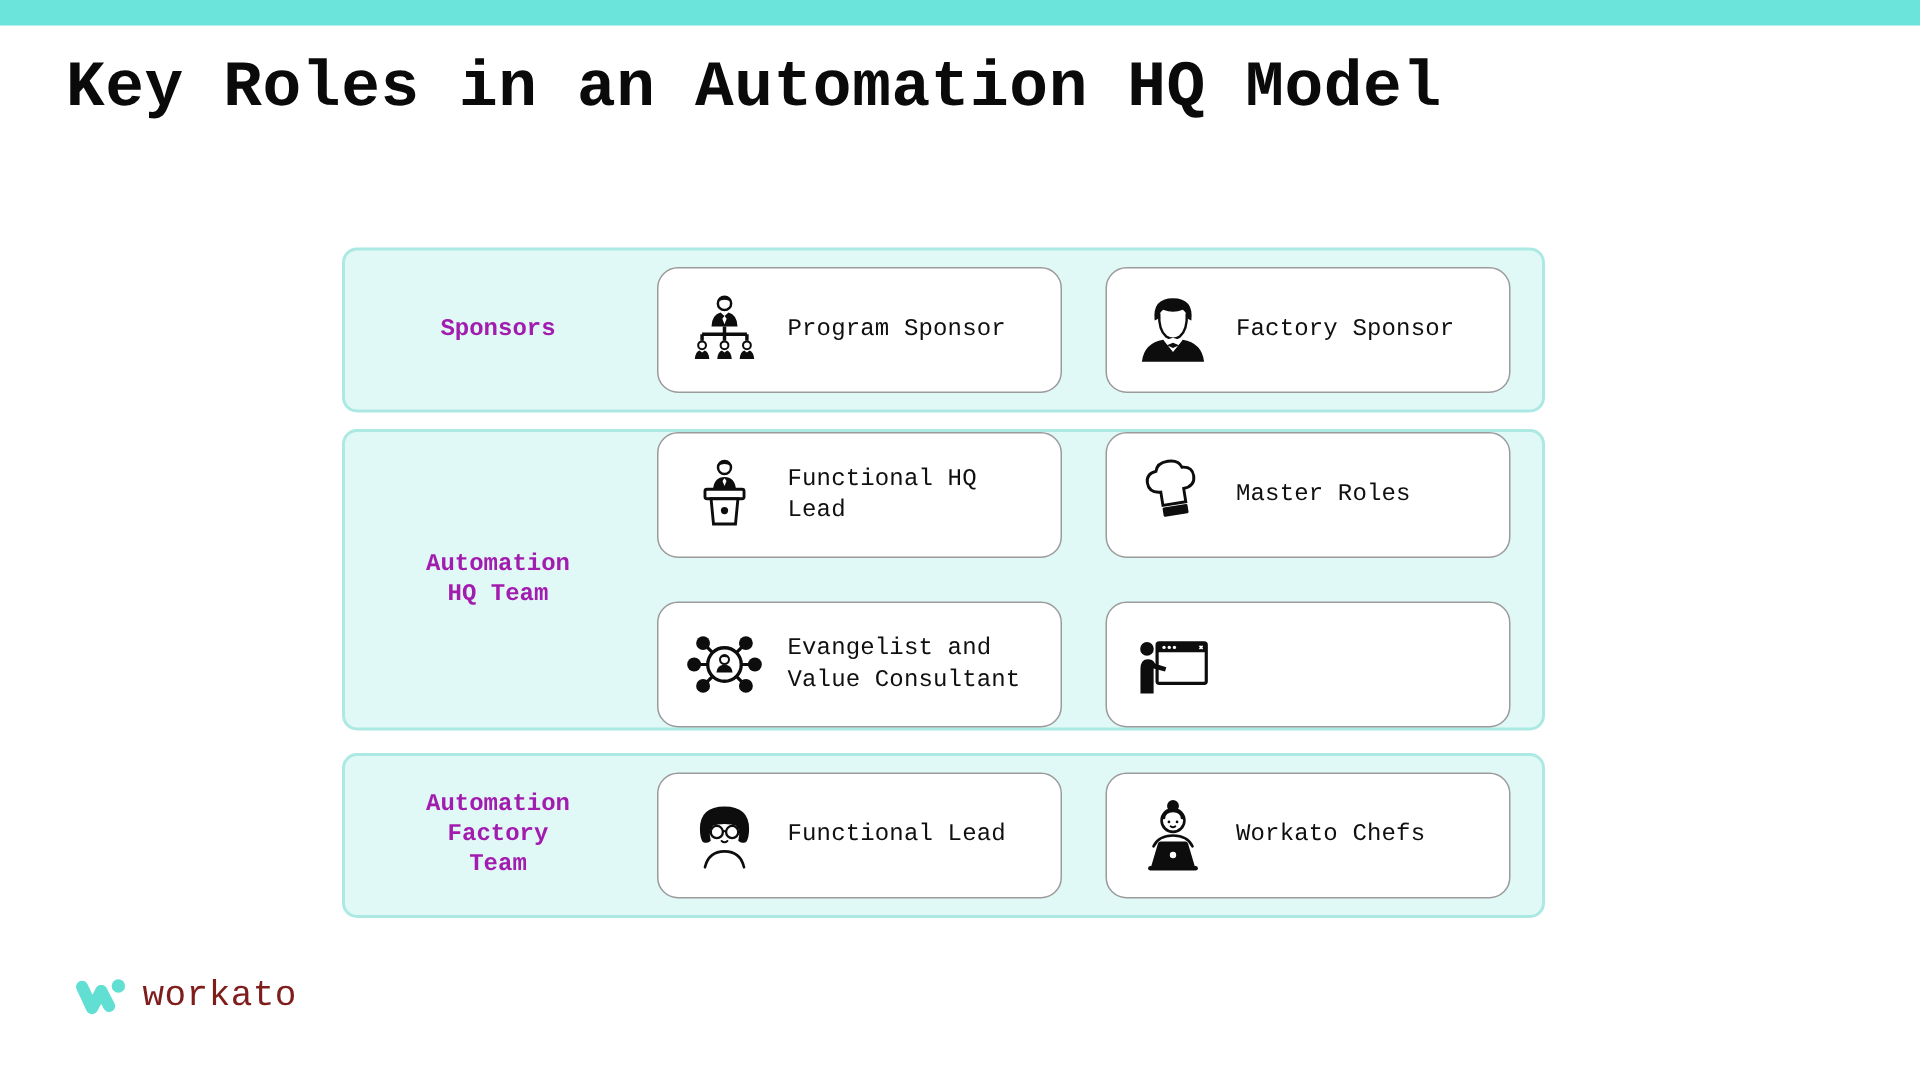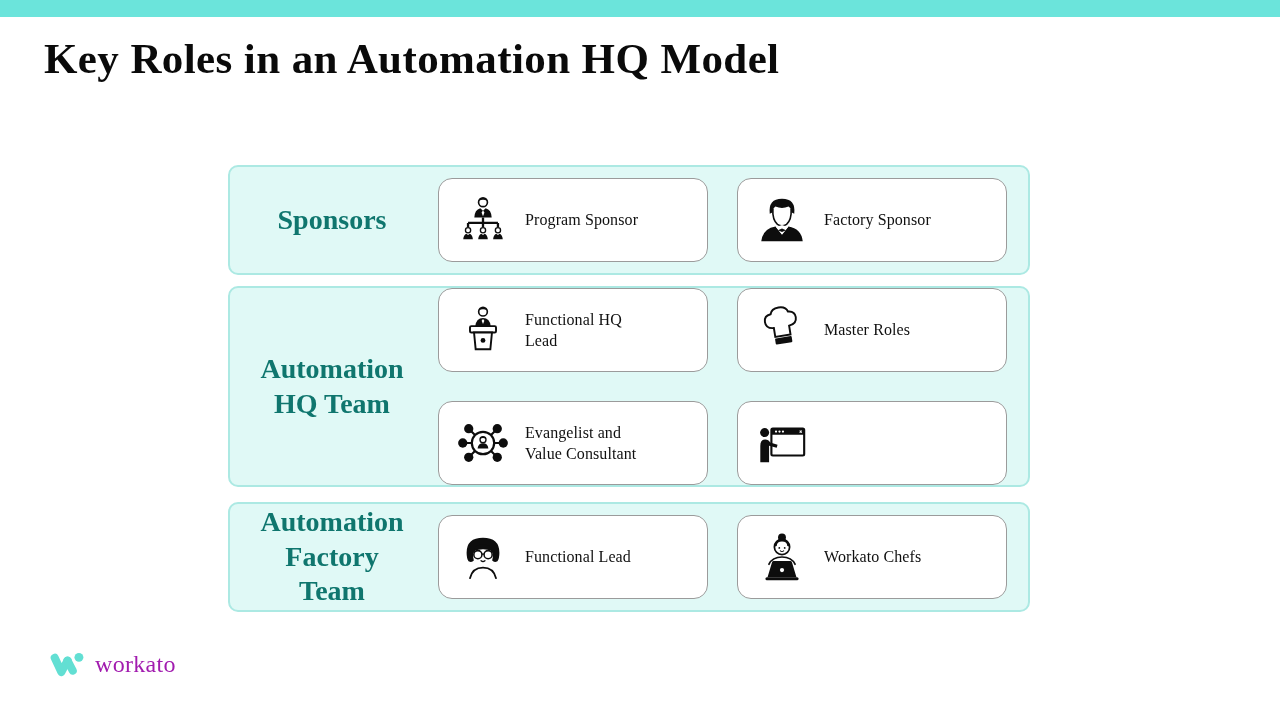--- a/index.html
+++ b/index.html
@@ -1,55 +1,55 @@
 <!DOCTYPE html>
 <html><head>
 <meta charset="utf-8">
 <style>
   html,body { margin:0; padding:0; background:#ffffff; }
   .slide {
     position:relative; width:1280px; height:720px; background:#ffffff;
-    overflow:hidden; font-family:Liberation Serif, serif;
+    overflow:hidden; font-family:Liberation Mono, monospace;
     color:#0b0b0b;
   }
   .topbar { position:absolute; top:0; left:0; width:1280px; height:17px; background:#6BE4DB; }
   .title {
     position:absolute; left:44px; top:34px; font-size:43px; font-weight:600;
     letter-spacing:0.4px; color:#0a0a0a;
   }
   .panel {
     position:absolute; left:228px; width:802px; box-sizing:border-box;
     background:#E0F9F6; border:2px solid #ACE9E3; border-radius:10px;
     display:flex; align-items:center;
   }
   .panel-sponsors { top:165px; height:110px; }
   .panel-hq       { top:286px; height:201px; }
   .panel-factory  { top:502px; height:110px; }
   .panel-label {
-    flex:0 0 204px; width:204px; text-align:center; font-size:28px;
-    font-weight:600; line-height:1.24; color:#0f766e; white-space:pre-line;
+    flex:0 0 204px; width:204px; text-align:center; font-size:16px;
+    font-weight:600; line-height:1.24; color:#a21caf; white-space:pre-line;
   }
   .cards {
     flex:1; display:grid; grid-template-columns:1fr 1fr; gap:29px;
     padding:0 21px 0 4px;
   }
   .card {
     height:84px; background:#ffffff; border:1px solid #9B9B9B; border-radius:14px;
     box-sizing:border-box; display:flex; align-items:center; gap:15px;
     padding:0 8px 0 17px;
   }
   .icon { flex:0 0 54px; width:54px; height:56px; display:flex; align-items:center; justify-content:center; }
   .icon svg { width:54px; height:54px; display:block; }
   .role-label {
     font-size:16px; font-weight:500; color:#101010; line-height:1.32;
     white-space:pre-line; letter-spacing:0.1px;
   }
   .footer-logo { position:absolute; left:49px; top:649px; display:flex; align-items:center; gap:8px; }
   .logo-mark svg { display:block; }
-  .logo-text { font-size:24px; font-weight:500; color:#a21caf; letter-spacing:0.3px; }
+  .logo-text { font-size:24px; font-weight:500; color:#7f1d1d; letter-spacing:0.3px; }
 </style>
 </head>
 <body>
 
 <div class="slide">
   <div class="topbar"></div>
 
   <div class="title">Key Roles in an Automation HQ Model</div>
 
   <div class="panel panel-sponsors">

